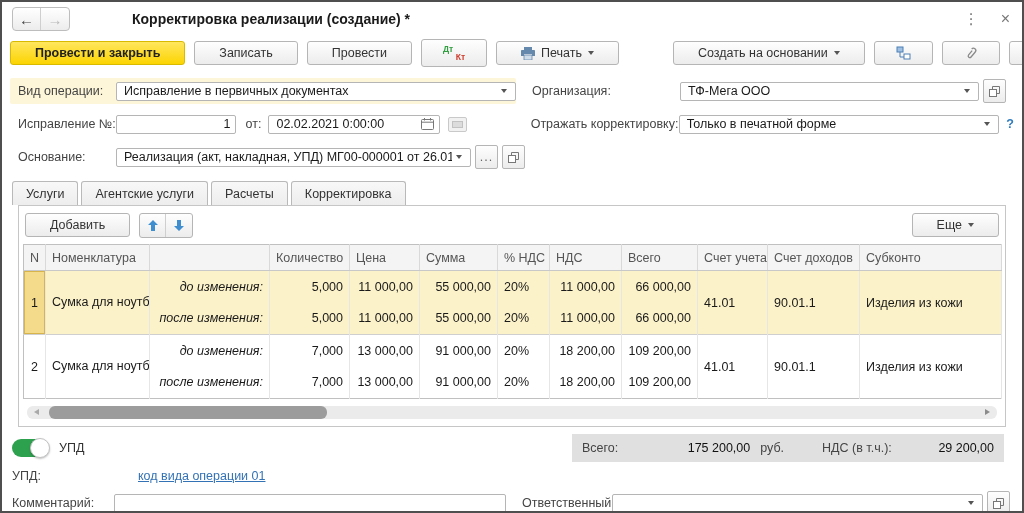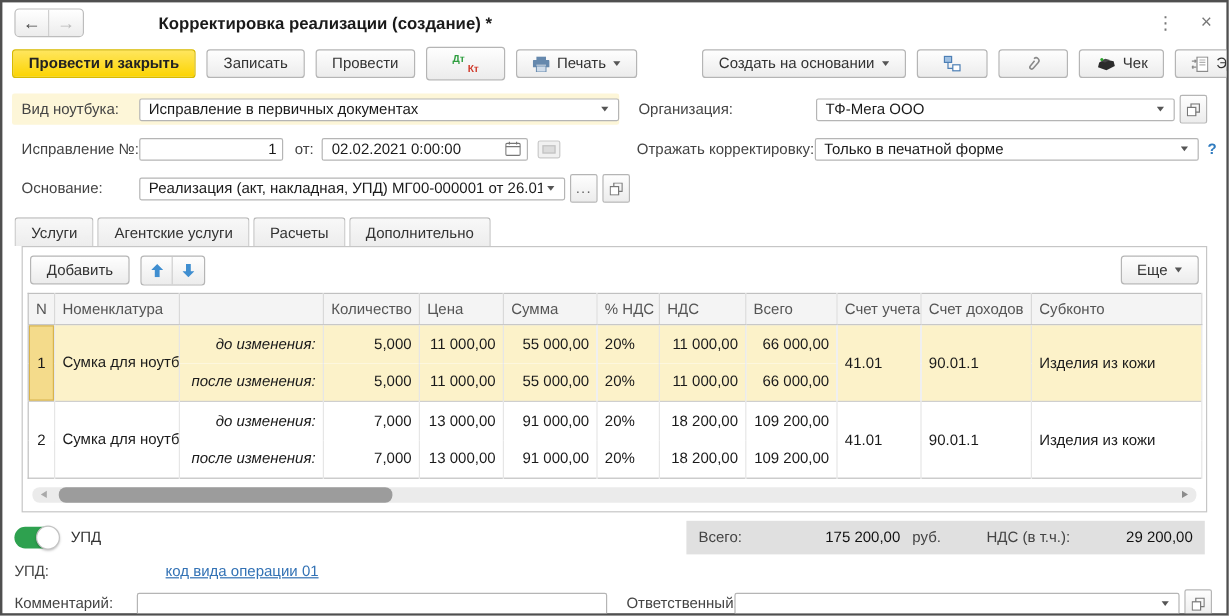--- a/index.html
+++ b/index.html
@@ -13,21 +13,21 @@
   .navbtn { width:28px; height:22px; display:flex; align-items:center; justify-content:center; font-size:15px; cursor:default; }
   .navbtn.back { color:#444; border-right:1px solid #cfcfcf; font-weight:bold; }
   .navbtn.fwd { color:#b9b9b9; }
   .wintitle { margin-left:62px; font-size:14px; font-weight:bold; color:#1a1a1a; }
   .titlebar .spacer { flex:1; }
   .kebab { color:#777; font-size:15px; letter-spacing:0; margin-right:22px; cursor:default; }
   .closex { color:#777; font-size:16px; cursor:default; }
 
   
   .toolbar { height:34px; display:flex; align-items:center; gap:9px; padding:0 8px; flex:none; }
-  .btn { border:1px solid #b5b5b5; border-radius:3px; background:linear-gradient(#fefefe,#ececec); padding:4px 13px; color:#333; font-size:12.5px; display:inline-flex; align-items:center; gap:6px; white-space:nowrap; cursor:default; }
+  .btn { border:1px solid #b5b5b5; border-radius:3px; background:linear-gradient(#fefefe,#ececec); padding:4px 24px; color:#333; font-size:12.5px; display:inline-flex; align-items:center; gap:6px; white-space:nowrap; cursor:default; }
   .btn.primary { background:linear-gradient(#ffe65e,#fcd402); border-color:#d8ba00; font-weight:bold; color:#222; }
   .btn.iconbtn { padding:4px 21px; }
   .caret { width:0; height:0; border-left:3.5px solid transparent; border-right:3.5px solid transparent; border-top:4px solid #555; display:inline-block; }
   .dtkt { position:relative; width:22px; height:18px; font-size:8.5px; font-weight:bold; }
   .dtkt .dt { position:absolute; left:0; top:0; color:#2e9e3f; }
   .dtkt .kt { position:absolute; right:0; bottom:0; color:#d03a2b; }
   .gap40 { width:36px; flex:none; }
 
   
   .formarea { padding:8px 8px 2px 8px; flex:none; }
@@ -178,21 +178,21 @@
     <button class="btn">
         <span>Еще</span>
         <span class="caret"></span>
       </button>
 
   </div>
 
   <div class="formarea">
     <div class="frow">
       <div class="yellowrow">
-        <span class="lbl lblw1">Вид ноутбука:</span>
+        <span class="lbl lblw1">Вид операции:</span>
         <div class="field" style="flex:1;">
           <span class="val"><span class="redline">Исправление в первичных документах</span></span>
           <span class="combo-arrow">
               <span class="caret"></span>
             </span>
         </div>
       </div>
       <span class="lbl lblw2" style="margin-left:16px;">Организация:</span>
       <div class="field" style="width:299px;">
         <span class="val">ТФ-Мега ООО</span>
@@ -254,21 +254,21 @@
             <path d="M3.5 3.5v-3h7v7h-3" fill="none" stroke="#777"></path>
           </svg>
       </div>
     </div>
   </div>
 
   <div class="tabs">
     <div class="tab"><span>Услуги</span></div>
     <div class="tab"><span>Агентские услуги</span></div>
     <div class="tab"><span>Расчеты</span></div>
-    <div class="tab"><span>Дополнительно</span></div>
+    <div class="tab"><span>Корректировка</span></div>
   </div>
 
   <div class="panel">
     <div class="cmdbar">
       <button class="btn">
           <span>Добавить</span>
         </button>
       <div class="updown">
         <div class="ud">
           <svg width="10" height="11" viewBox="0 0 10 11">

